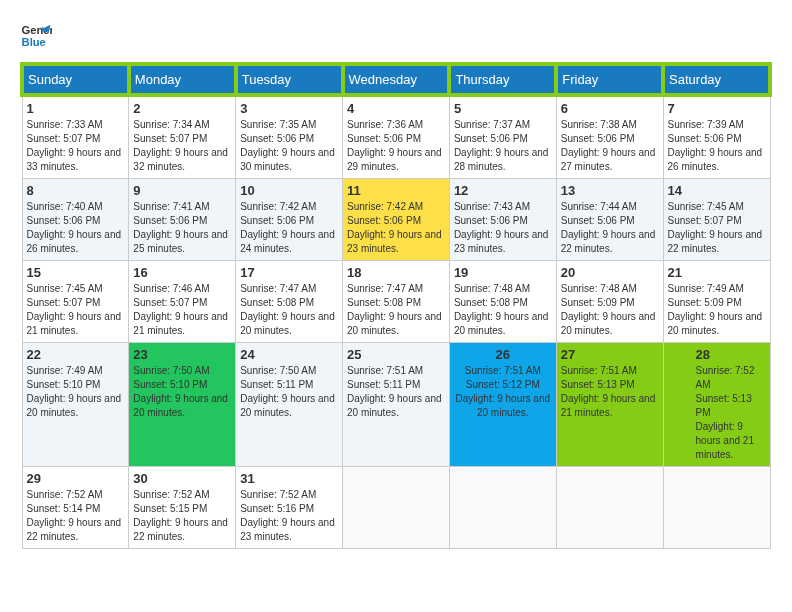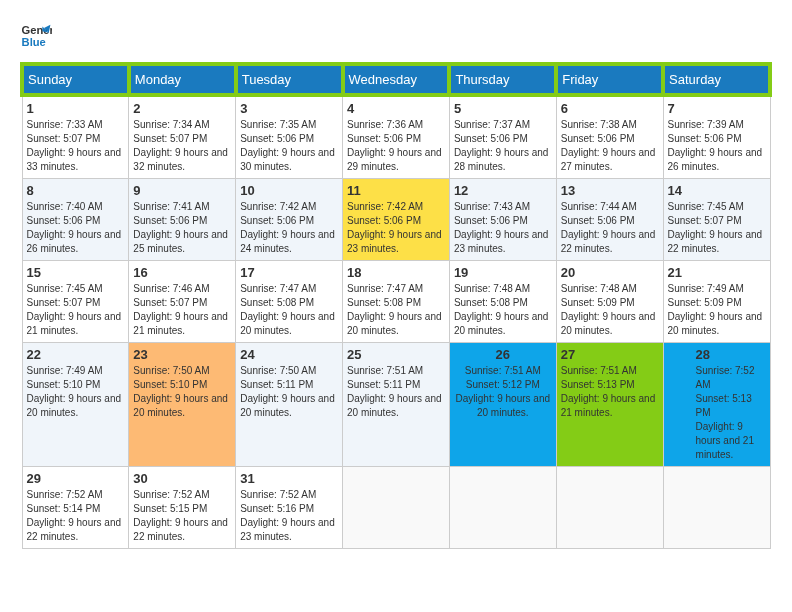--- a/index.html
+++ b/index.html
@@ -197,41 +197,41 @@
         <td>
           <span class="day-number">21</span>
           <div class="day-info"><span>Sunrise: 7:49 AM</span><br><span>Sunset: 5:09 PM</span><br><span>Daylight: 9 hours and 20 minutes.</span></div>
         </td>
       </tr>
       <tr style="background: rgb(240, 245, 250);">
         <td style="background: rgb(240, 245, 250);">
           <span class="day-number">22</span>
           <div class="day-info"><span>Sunrise: 7:49 AM</span><br><span>Sunset: 5:10 PM</span><br><span>Daylight: 9 hours and 20 minutes.</span></div>
         </td>
-        <td style="background: #fdba74;">
+        <td style="background: #22c55e;">
           <span class="day-number">23</span>
           <div class="day-info"><span>Sunrise: 7:50 AM</span><br><span>Sunset: 5:10 PM</span><br><span>Daylight: 9 hours and 20 minutes.</span></div>
         </td>
         <td style="background: rgb(240, 245, 250);">
           <span class="day-number">24</span>
           <div class="day-info"><span>Sunrise: 7:50 AM</span><br><span>Sunset: 5:11 PM</span><br><span>Daylight: 9 hours and 20 minutes.</span></div>
         </td>
         <td style="background: rgb(240, 245, 250);">
           <span class="day-number">25</span>
           <div class="day-info"><span>Sunrise: 7:51 AM</span><br><span>Sunset: 5:11 PM</span><br><span>Daylight: 9 hours and 20 minutes.</span></div>
         </td>
         <td style="background: #0ea5e9; text-align: center;">
           <span class="day-number">26</span>
           <div class="day-info"><span>Sunrise: 7:51 AM</span><br><span>Sunset: 5:12 PM</span><br><span>Daylight: 9 hours and 20 minutes.</span></div>
         </td>
         <td style="background: #84cc16;">
           <span class="day-number">27</span>
           <div class="day-info"><span>Sunrise: 7:51 AM</span><br><span>Sunset: 5:13 PM</span><br><span>Daylight: 9 hours and 21 minutes.</span></div>
         </td>
-        <td style="background: #0ea5e9; padding-left: 32px;">
+        <td style="background: #84cc16; padding-left: 32px;">
           <span class="day-number">28</span>
           <div class="day-info"><span>Sunrise: 7:52 AM</span><br><span>Sunset: 5:13 PM</span><br><span>Daylight: 9 hours and 21 minutes.</span></div>
         </td>
       </tr>
       <tr style="background: rgb(255, 255, 255);">
         <td>
           <span class="day-number">29</span>
           <div class="day-info"><span>Sunrise: 7:52 AM</span><br><span>Sunset: 5:14 PM</span><br><span>Daylight: 9 hours and 22 minutes.</span></div>
         </td>
         <td>

